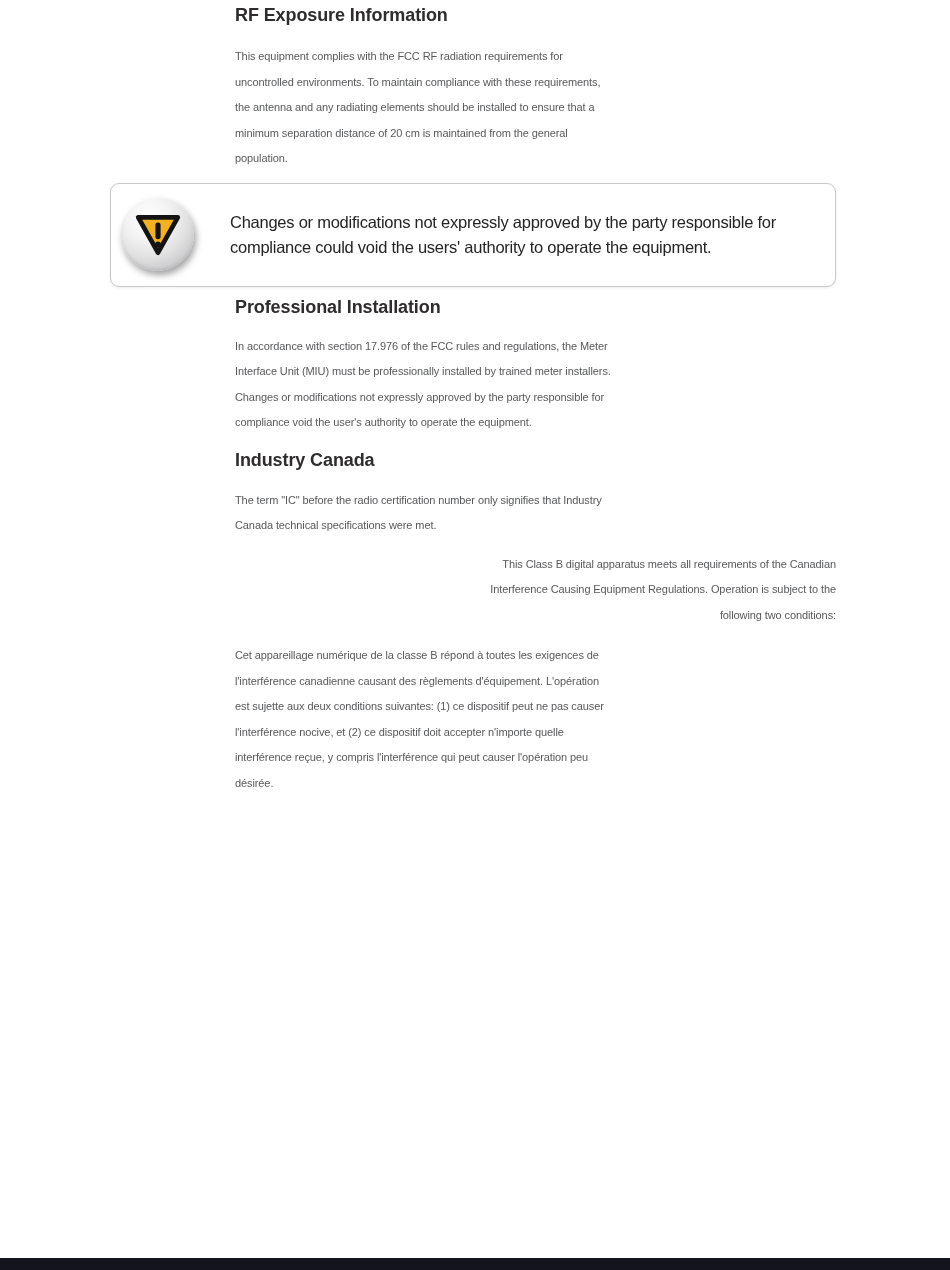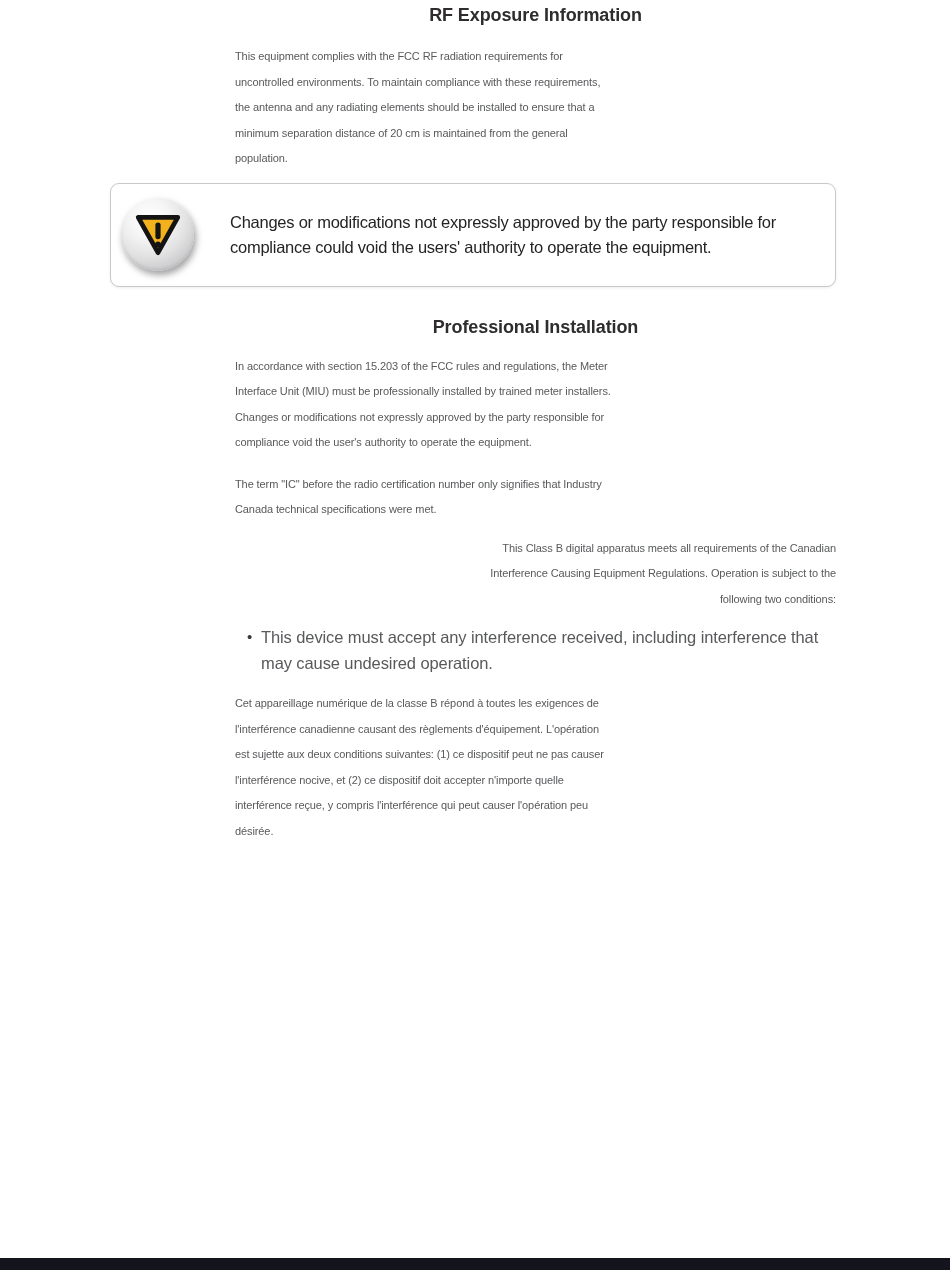--- a/index.html
+++ b/index.html
@@ -9,26 +9,26 @@
     --callout-border:#c9c9c9;
     --warning-yellow:#f2b11d;
     --footer-bar:#14141c;
   }
   *{margin:0;padding:0;box-sizing:border-box;}
   html,body{width:950px;height:1270px;background:#ffffff;overflow:hidden;}
   body{font-family:"Liberation Sans","DejaVu Sans",sans-serif;}
   .page{position:relative;width:950px;height:1270px;background:#fff;}
   .content{position:absolute;left:235px;top:0;width:601px;padding-top:3px;}
 
-  h2{font-size:18px;line-height:24px;font-weight:700;color:var(--heading);letter-spacing:-0.1px;text-align:center;}
+  h2{font-size:18px;line-height:24px;font-weight:700;color:var(--heading);letter-spacing:-0.1px;}
   p.body{font-size:11px;line-height:25.5px;color:var(--body-text);letter-spacing:-0.1px;white-space:pre-line;}
 
   #h-rf{margin-top:0;}
   #p-rf{margin-top:17px;}
-  #h-prof{margin-top:28px;}
+  #h-prof{margin-top:8px;}
   #p-prof{margin-top:15px;}
   #h-ic{margin-top:12px;}
   #p-ic1{margin-top:16px;}
   #p-ic2{margin-top:13px;text-align:right;}
   #p-fr{margin-top:15px;}
 
   .callout{
     position:relative;
     margin-left:-125px;
     margin-top:11px;
@@ -86,36 +86,35 @@
           <line x1="48" y1="25" x2="48" y2="47" stroke="#131313" stroke-width="10" stroke-linecap="round"></line>
           <circle cx="48" cy="62" r="5.5" fill="#131313"></circle>
         </svg>
       </div>
       <div class="callout-text">Changes or modifications not expressly approved by the party responsible for
 compliance could void the users' authority to operate the equipment.</div>
     </div>
 
     <h2 id="h-prof">Professional Installation</h2>
 
-    <p class="body" id="p-prof">In accordance with section 15.203 of the FCC rules and regulations, the Meter
+    <p class="body" id="p-prof">In accordance with section 17.976 of the FCC rules and regulations, the Meter
 Interface Unit (MIU) must be professionally installed by trained meter installers.
 Changes or modifications not expressly approved by the party responsible for
 compliance void the user's authority to operate the equipment.</p>
 
+    <h2 id="h-ic">Industry Canada</h2>
 
     <p class="body" id="p-ic1">The term "IC" before the radio certification number only signifies that Industry
 Canada technical specifications were met.</p>
 
     <p class="body" id="p-ic2">This Class B digital apparatus meets all requirements of the Canadian
 Interference Causing Equipment Regulations. Operation is subject to the
 following two conditions:</p>
 
     <ul class="bullets">
-      <li>This device must accept any interference received, including interference that
-may cause undesired operation.</li>
     </ul>
 
     <p class="body" id="p-fr">Cet appareillage numérique de la classe B répond à toutes les exigences de
 l'interférence canadienne causant des règlements d'équipement. L'opération
 est sujette aux deux conditions suivantes: (1) ce dispositif peut ne pas causer
 l'interférence nocive, et (2) ce dispositif doit accepter n'importe quelle
 interférence reçue, y compris l'interférence qui peut causer l'opération peu
 désirée.</p>
 
   </div>

